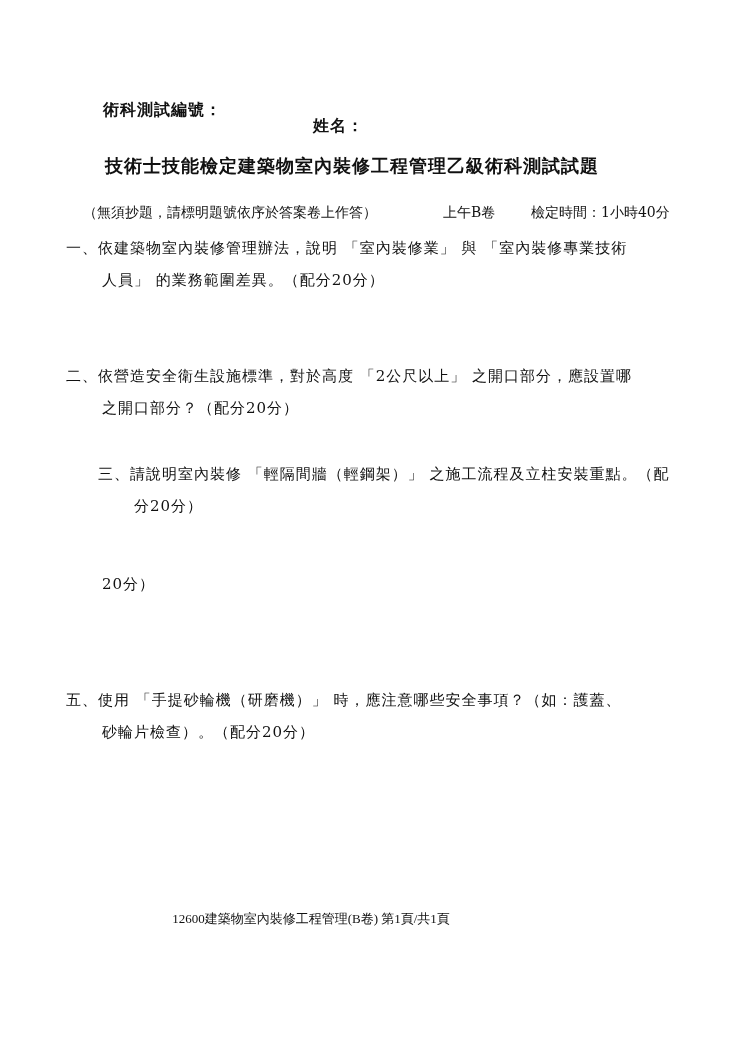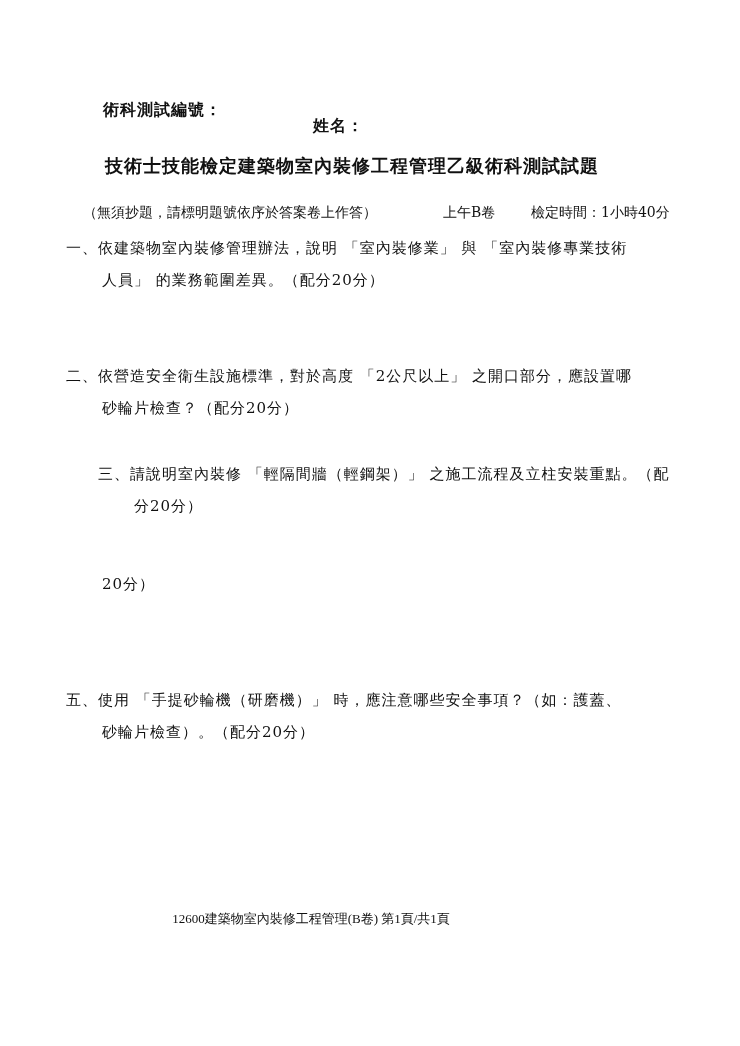--- a/index.html
+++ b/index.html
@@ -104,21 +104,21 @@
   <span class="duration">檢定時間：1小時40分</span>
 </div>
 
 <div class="question" style="top:232px;">
   <span class="q-line1">一、依建築物室內裝修管理辦法，說明 「室內裝修業」 與 「室內裝修專業技術</span>
   <span class="q-line2">人員」 的業務範圍差異。（配分20分）</span>
 </div>
 
 <div class="question" style="top:344px;margin-top:16px;">
   <span class="q-line1">二、依營造安全衛生設施標準，對於高度 「2公尺以上」 之開口部分，應設置哪</span>
-  <span class="q-line2">砂輪片檢查？（配分20分）</span>
+  <span class="q-line2">之開口部分？（配分20分）</span>
 </div>
 
 <div class="question" style="top:458px;margin-left:32px;">
   <span class="q-line1">三、請說明室內裝修 「輕隔間牆（輕鋼架）」 之施工流程及立柱安裝重點。（配</span>
   <span class="q-line2">分20分）</span>
 </div>
 
 <div class="question" style="top:568px;">
   <span class="q-line2">20分）</span>
 </div>

